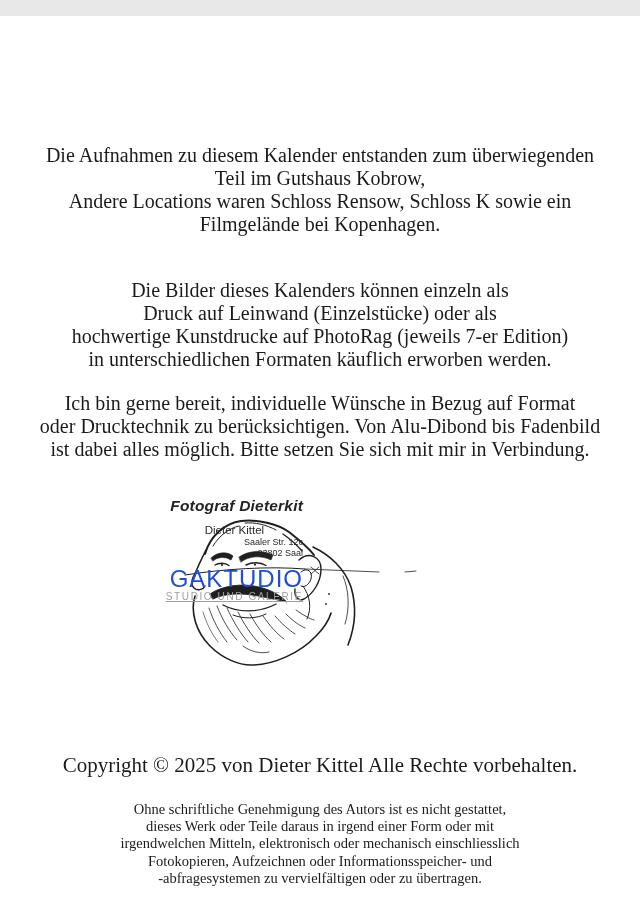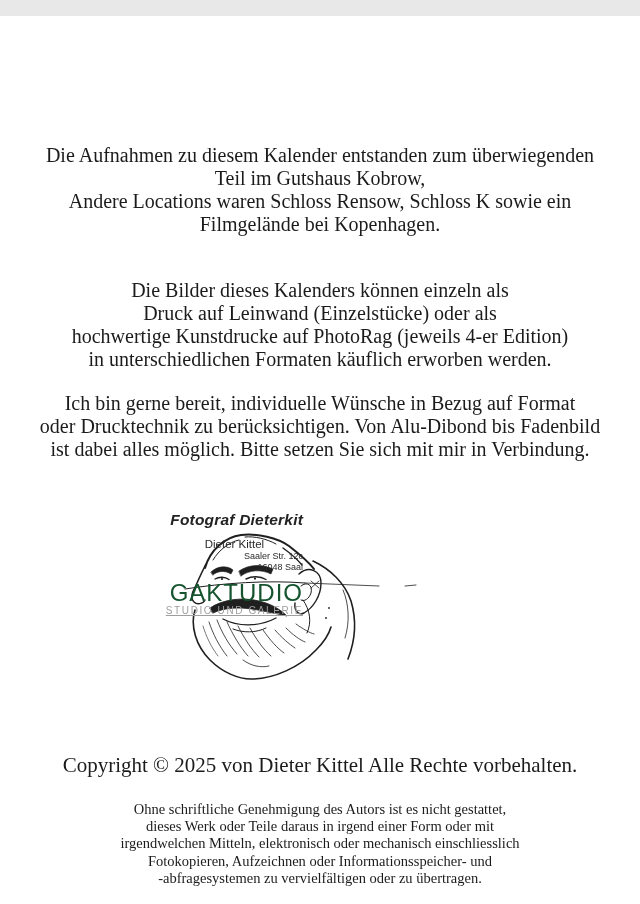--- a/index.html
+++ b/index.html
@@ -36,21 +36,21 @@
     font-size: 21px;
   }
   .legal {
     top: 785px;
     font-size: 14.5px;
     line-height: 17.2px;
   }
   
   .contact-card {
     position: absolute;
-    top: 495px;
+    top: 481px;
     left: 0;
     width: 508px;
     height: 180px;
     font-family: "Liberation Sans", sans-serif;
   }
   .sketch {
     position: absolute;
     left: 183px;
     top: 19px;
   }
@@ -104,21 +104,21 @@
 
 <div class="page">
 
   <div class="para body-text intro">Die Aufnahmen zu diesem Kalender entstanden zum überwiegenden
 Teil im Gutshaus Kobrow,
 Andere Locations waren Schloss Rensow, Schloss K sowie ein
 Filmgelände bei Kopenhagen.</div>
 
   <div class="para body-text sales">Die Bilder dieses Kalenders können einzeln als
 Druck auf Leinwand (Einzelstücke) oder als
-hochwertige Kunstdrucke auf PhotoRag (jeweils 4-er Edition)
+hochwertige Kunstdrucke auf PhotoRag (jeweils 7-er Edition)
 in unterschiedlichen Formaten käuflich erworben werden.</div>
 
   <div class="para body-text custom">Ich bin gerne bereit, individuelle Wünsche in Bezug auf Format
 oder Drucktechnik zu berücksichtigen. Von Alu-Dibond bis Fadenbild
 ist dabei alles möglich. Bitte setzen Sie sich mit mir in Verbindung.</div>
 
   <div class="contact-card">
 
     <svg class="sketch" width="237" height="152" viewBox="0 0 237 152" fill="none" stroke="#1f1f1f" stroke-linecap="round">
 
@@ -171,24 +171,24 @@
       <path d="M60,130 C68,136 78,138 86,136" stroke-width="0.8"></path>
       <circle cx="143" cy="88" r="0.9" fill="#1f1f1f" stroke="none"></circle>
       <circle cx="146" cy="78" r="0.9" fill="#1f1f1f" stroke="none"></circle>
     </svg>
 
     <div class="card-right">
       <div class="brand">Fotograf Dieterkit</div>
 
       <div class="addr-name">Dieter Kittel</div>
       <div class="addr-small">Saaler Str. 12c</div>
-      <div class="addr-small">16048 Saal</div>
+      <div class="addr-small">23802 Saal</div>
 
 
-      <div class="studio-name" style="color: #14532d;">GAKTUDIO</div>
+      <div class="studio-name" style="color: #1d4ed8;">GAKTUDIO</div>
       <div class="studio-sub" style="color: rgb(158, 158, 158); text-decoration: underline;">STUDIO UND GALERIE</div>
     </div>
   </div>
 
   <div class="copyright-line">Copyright © 2025 von Dieter Kittel Alle Rechte vorbehalten.</div>
 
   <div class="para legal">Ohne schriftliche Genehmigung des Autors ist es nicht gestattet,
 dieses Werk oder Teile daraus in irgend einer Form oder mit
 irgendwelchen Mitteln, elektronisch oder mechanisch einschliesslich
 Fotokopieren, Aufzeichnen oder Informationsspeicher- und

